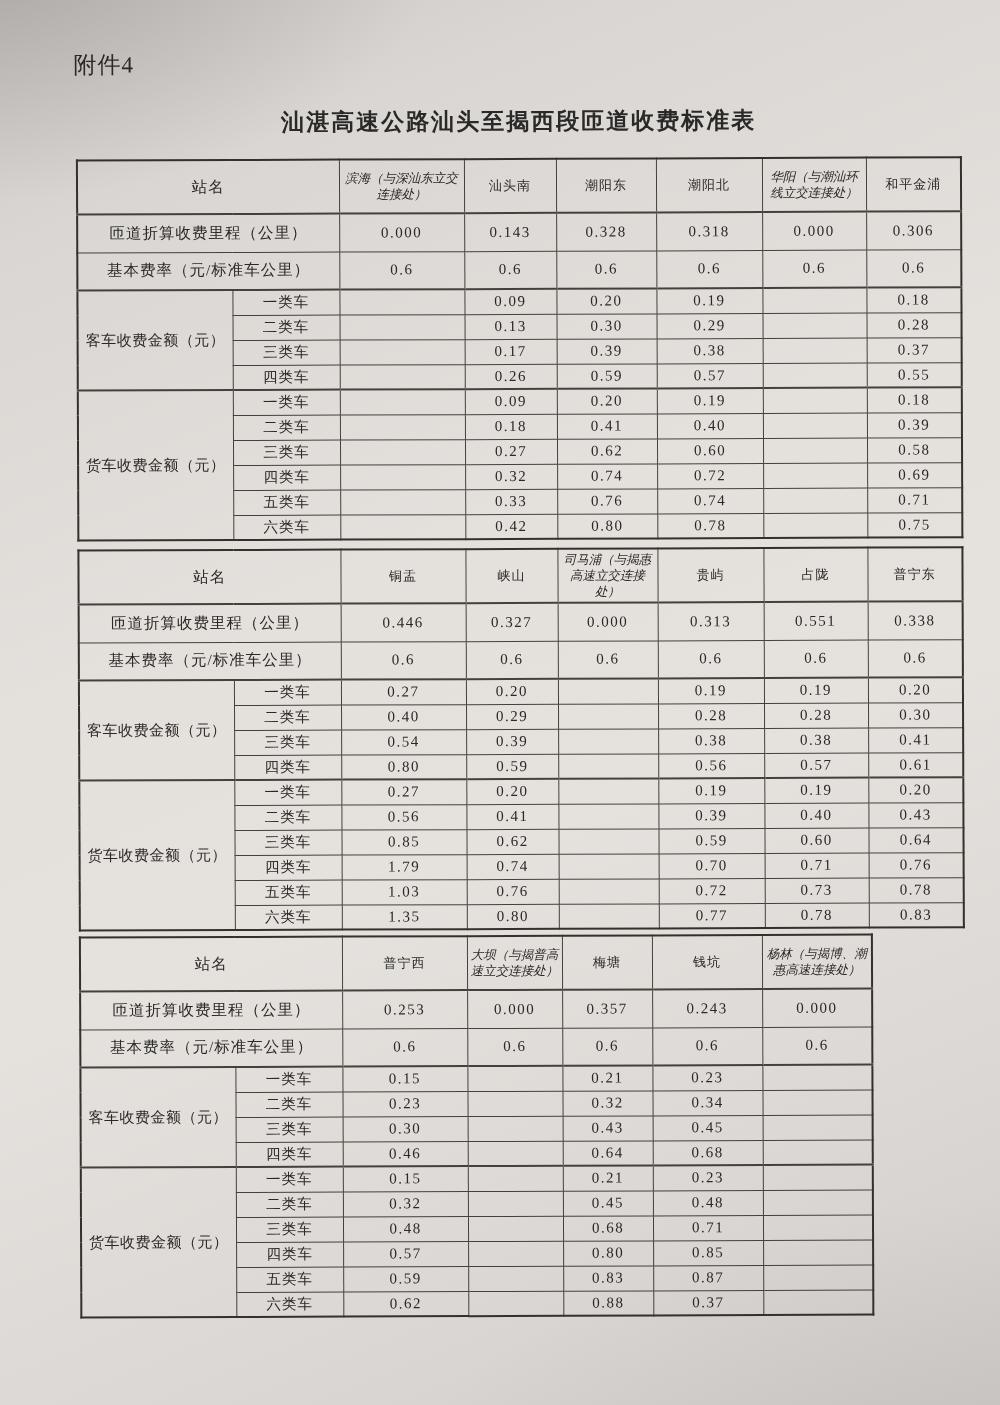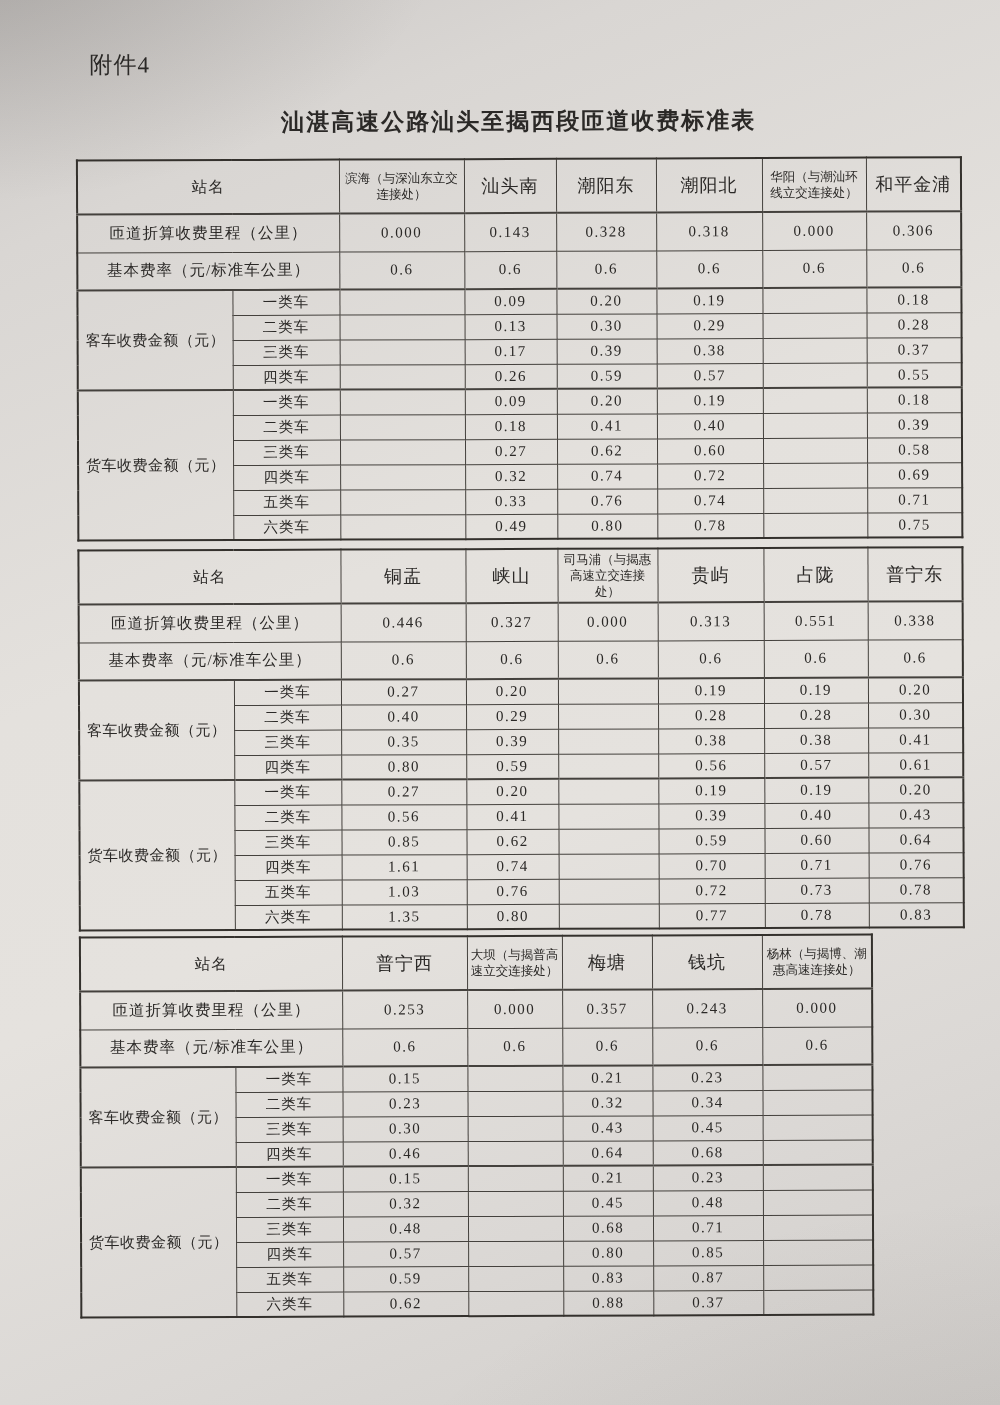--- a/index.html
+++ b/index.html
@@ -9,21 +9,21 @@
   }
   .paper{
     position:absolute;inset:0;
     background:
       radial-gradient(900px 500px at -5% -5%, rgba(40,35,30,0.22), rgba(0,0,0,0) 55%),
       radial-gradient(1200px 700px at 105% 115%, rgba(60,55,50,0.12), rgba(0,0,0,0) 60%),
       linear-gradient(158deg,#cbc8c6 0%,#d9d6d3 14%,#e4e1dd 40%,#e5e2de 58%,#dbd8d5 80%,#d0cdca 100%);
   }
   .content{position:absolute;inset:0;transform:rotate(-0.22deg);color:#2b2927;}
   .attachment{
-    position:absolute;left:92px;top:48px;
+    position:absolute;left:76px;top:48px;
     font-size:23px;letter-spacing:1px;font-weight:500;
   }
   .doc-title{
     position:absolute;left:78px;top:106px;width:886px;
     text-align:center;font-size:23px;font-weight:bold;letter-spacing:2px;
   }
   .tbl-wrap{position:absolute;left:78px;}
   .t1{top:158px;} .t2{top:548px;} .t3{top:935px;}
   table.toll{border-collapse:collapse;table-layout:fixed;border:2.4px solid #34312d;}
   table.toll td{
@@ -46,22 +46,22 @@
   .cols5 col:nth-child(5){width:90px}
   .cols5 col:nth-child(6){width:110px}
   .cols5 col:nth-child(7){width:110px}
   tr.r-station{height:54px;}
   tr.r-station td{border-bottom-width:2.4px;}
   tr.r-mileage,tr.r-rate{height:38px;}
   tr.r-rate td{border-bottom-width:2.2px;}
   tr.r-class{height:25px;}
   tr.group-start td{border-top-width:2.2px;}
   .c-rowlabel{font-size:15.5px;letter-spacing:1px;}
-  .c-station{font-size:18px;letter-spacing:1px;}
-  .c-station.c-small{font-size:12.5px;line-height:1.3;letter-spacing:0;}
+  .c-station{font-size:13px;letter-spacing:1px;}
+  .c-station.c-small{font-size:12.5px;line-height:1.3;letter-spacing:0;font-style:italic;}
   .c-val{font-size:15px;letter-spacing:1.5px;}
   .c-group{font-size:15px;letter-spacing:0.5px;border-radius:6px;}
   .c-class{font-size:14.5px;letter-spacing:1px;}
 </style>
 </head>
 <body>
 
 <div class="paper"></div>
 
 <div class="content">
@@ -187,21 +187,21 @@
             <td class="c-val"></td>
             <td class="c-val">0.33</td>
             <td class="c-val">0.76</td>
             <td class="c-val">0.74</td>
             <td class="c-val"></td>
             <td class="c-val">0.71</td>
           </tr>
           <tr class="r-class">
             <td class="c-class">六类车</td>
             <td class="c-val"></td>
-            <td class="c-val">0.49</td>
+            <td class="c-val">0.42</td>
             <td class="c-val">0.80</td>
             <td class="c-val">0.78</td>
             <td class="c-val"></td>
             <td class="c-val">0.75</td>
           </tr>
         </tbody>
       </table>
     </div>
   <div class="tbl-wrap t2">
       <table class="toll cols6">
@@ -257,21 +257,21 @@
             <td class="c-class">二类车</td>
             <td class="c-val">0.40</td>
             <td class="c-val">0.29</td>
             <td class="c-val"></td>
             <td class="c-val">0.28</td>
             <td class="c-val">0.28</td>
             <td class="c-val">0.30</td>
           </tr>
           <tr class="r-class">
             <td class="c-class">三类车</td>
-            <td class="c-val">0.35</td>
+            <td class="c-val">0.54</td>
             <td class="c-val">0.39</td>
             <td class="c-val"></td>
             <td class="c-val">0.38</td>
             <td class="c-val">0.38</td>
             <td class="c-val">0.41</td>
           </tr>
           <tr class="r-class">
             <td class="c-class">四类车</td>
             <td class="c-val">0.80</td>
             <td class="c-val">0.59</td>
@@ -303,21 +303,21 @@
             <td class="c-class">三类车</td>
             <td class="c-val">0.85</td>
             <td class="c-val">0.62</td>
             <td class="c-val"></td>
             <td class="c-val">0.59</td>
             <td class="c-val">0.60</td>
             <td class="c-val">0.64</td>
           </tr>
           <tr class="r-class">
             <td class="c-class">四类车</td>
-            <td class="c-val">1.61</td>
+            <td class="c-val">1.79</td>
             <td class="c-val">0.74</td>
             <td class="c-val"></td>
             <td class="c-val">0.70</td>
             <td class="c-val">0.71</td>
             <td class="c-val">0.76</td>
           </tr>
           <tr class="r-class">
             <td class="c-class">五类车</td>
             <td class="c-val">1.03</td>
             <td class="c-val">0.76</td>

